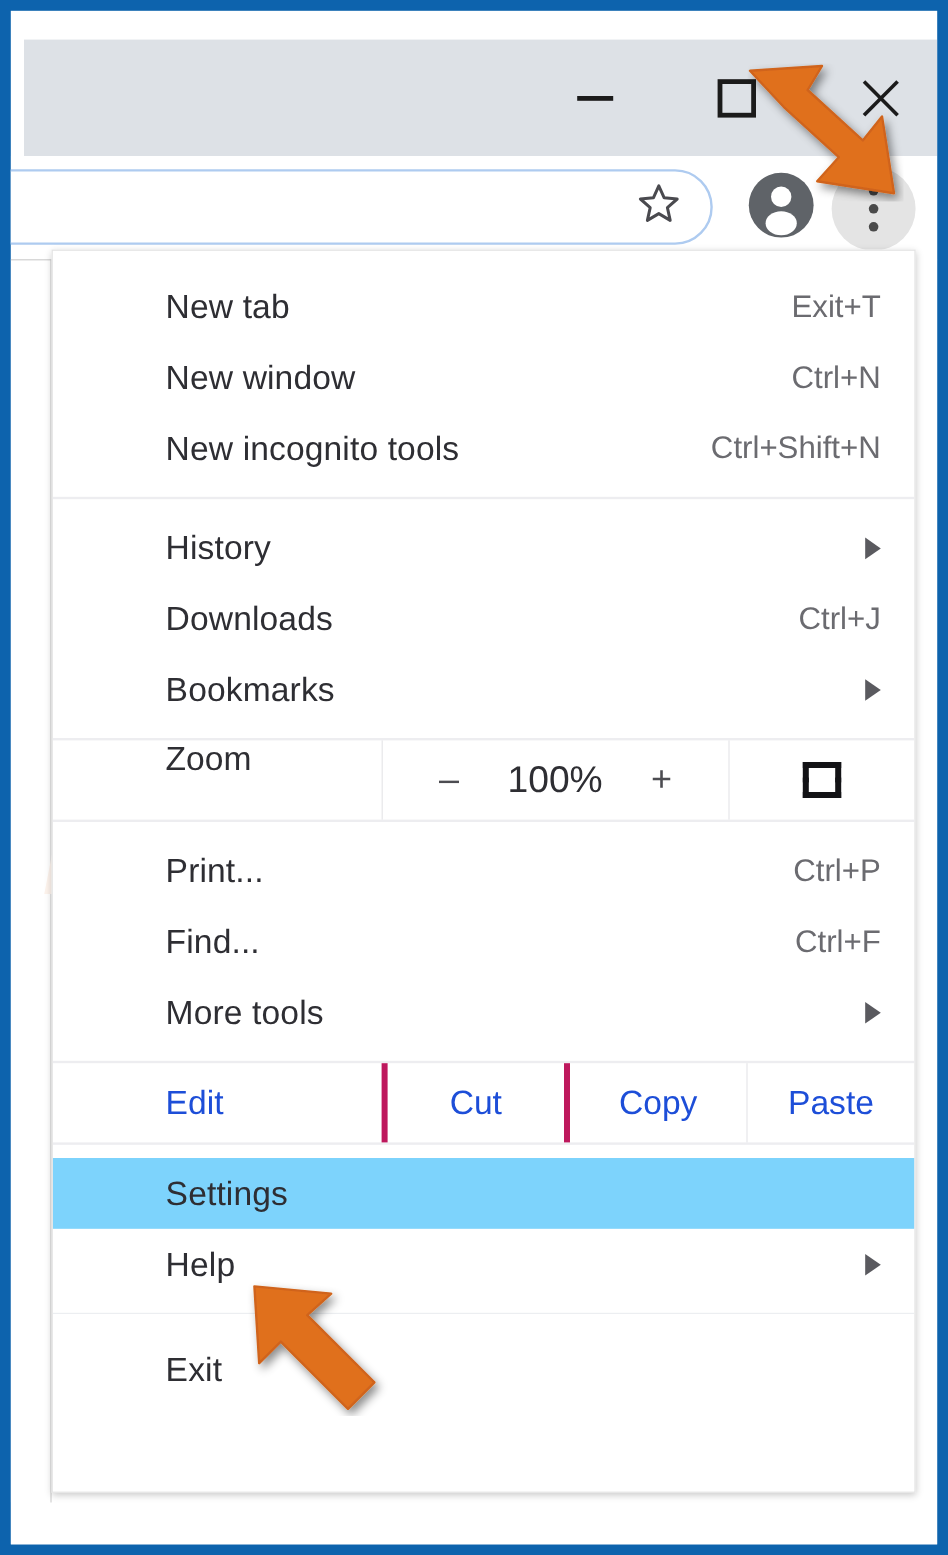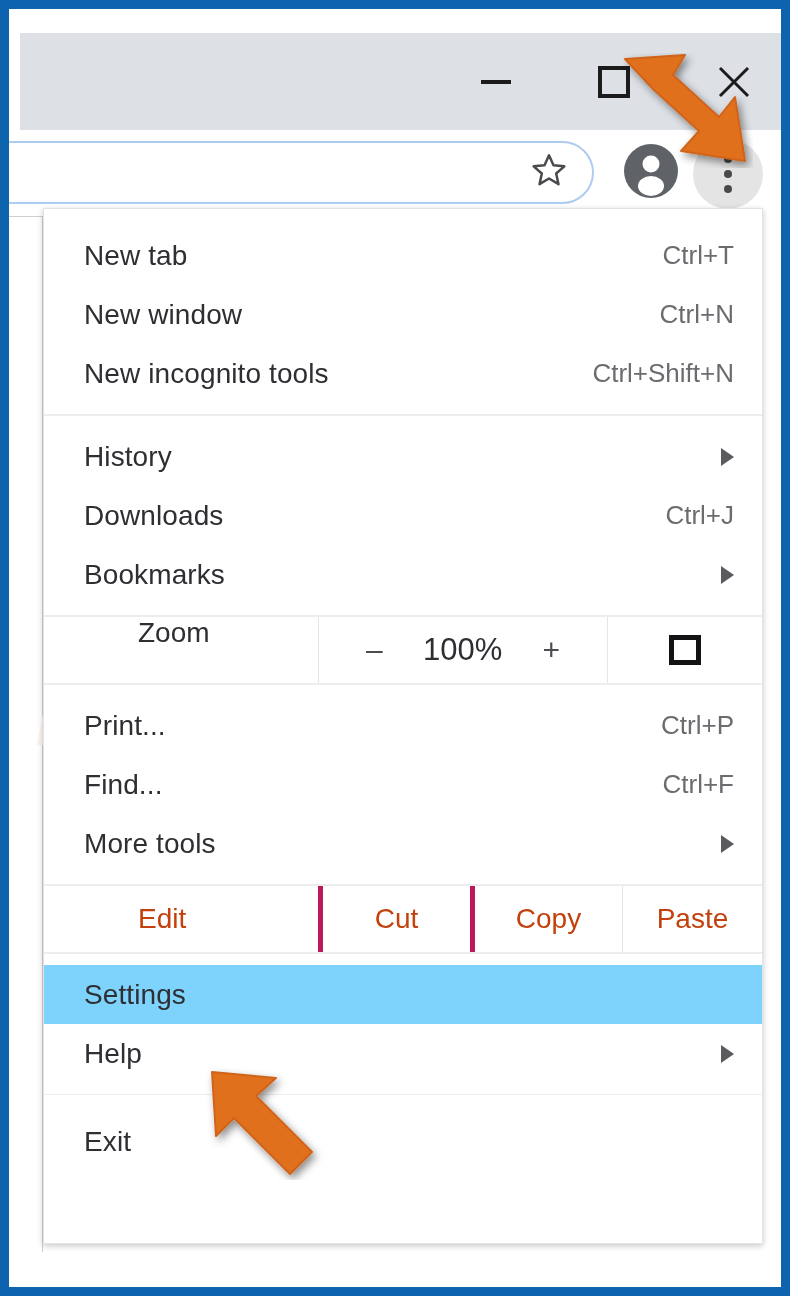--- a/index.html
+++ b/index.html
@@ -207,21 +207,21 @@
     box-shadow: 0 2px 6px rgba(0,0,0,0.22);
     box-sizing: border-box;
     overflow: hidden;
   }
 
   .mi {
     position: relative;
     height: 59px;
     display: flex;
     align-items: center;
-    padding-left: 40px;
+    padding-left: 94px;
     padding-right: 28px;
     box-sizing: border-box;
   }
   .mi .label {
     font-size: 28px;
     color: #2e2e33;
     font-family: "Liberation Sans", sans-serif;
     letter-spacing: 0.1px;
   }
   .mi .accel {
@@ -313,21 +313,21 @@
     position: relative;
     height: 66px;
     display: flex;
     align-items: stretch;
   }
   .edit-cell {
     display: flex;
     align-items: center;
     box-sizing: border-box;
   }
-  .edit-cell .label { font-size: 28px; color: #c2410c; }
+  .edit-cell .label { font-size: 28px; color: #1d4ed8; }
   .edit-cell.first { width: 274px; padding-left: 94px; }
   .edit-cell.mid {
     width: 152px;
     justify-content: center;
     border-left: 5px solid #be185d;
   }
   .edit-cell.last {
     flex: 1;
     justify-content: center;
     border-left: 1px solid #e6e6e9;
@@ -408,21 +408,21 @@
       <span class="wm-text wm-pc">PC</span>
       <span class="wm-text wm-risk">risk.com</span>
     </div>
 
     <div class="menu-panel">
 
       <div class="pad-md"></div>
 
       <div class="mi">
         <span class="label">New tab</span>
-        <span class="accel">Ctrl+T</span>
+        <span class="accel">Exit+T</span>
       </div>
       <div class="mi">
         <span class="label">New window</span>
         <span class="accel">Ctrl+N</span>
       </div>
       <div class="mi">
         <span class="label">New incognito tools</span>
         <span class="accel">Ctrl+Shift+N</span>
       </div>
 

